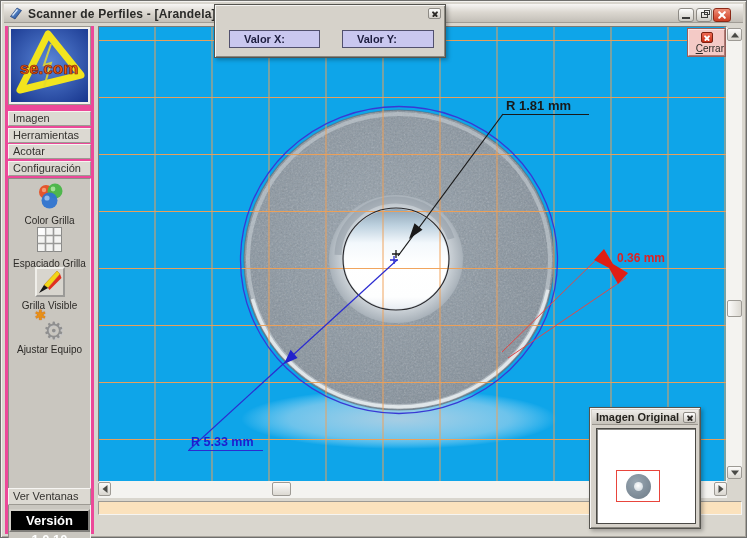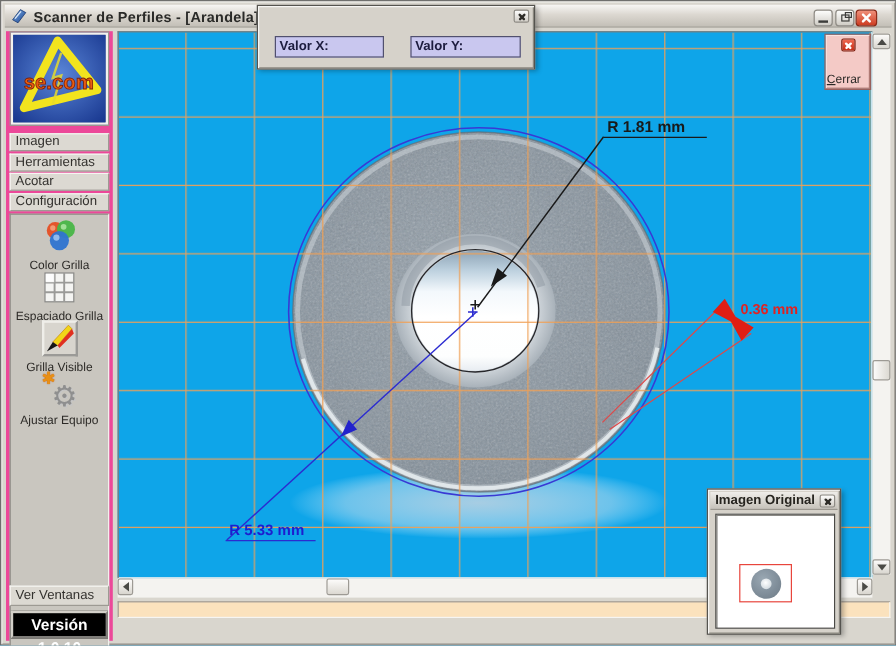--- a/index.html
+++ b/index.html
@@ -87,27 +87,27 @@
   .panel-title { position:absolute; left:2px; right:2px; top:2px; height:15px;
                  background:linear-gradient(180deg,#efede9,#c6c2ba); border-bottom:1px solid #9b978f;
                  font-size:11px; font-weight:bold; color:#26241f; padding:1px 0 0 4px; }
   .panel-x { position:absolute; right:2px; top:1px; width:13px; height:11px;
              background:linear-gradient(180deg,#fdfdfc,#d2cec7); border:1px solid #8e8b85; border-radius:2px; }
   .panel-x .xbar { width:7px; height:1.5px; background:#2e2c28; }
 
   .cursores { left:213px; top:3px; width:232px; height:54px; z-index:30; }
   .cursor-field { position:absolute; top:25px; height:18px; background:#c9c7ef;
                   border:1px solid #51506e; font-size:11px; font-weight:bold; color:#1c1c3e;
-                  line-height:16px; padding-left:3px; }
+                  line-height:16px; padding-left:14px; }
   .cursor-field.fx { left:14px; width:91px; }
   .cursor-field.fy { left:127px; width:92px; }
 
-  .cerrar-btn { position:absolute; left:687px; top:28px; width:37px; height:45px; z-index:25;
+  .cerrar-btn { position:absolute; left:687px; top:28px; width:37px; height:27px; z-index:25;
                 background:#f4cac6; border:1px solid; border-color:#fbe4e2 #b07a74 #b07a74 #fbe4e2;
-                outline:1px solid #97605c; text-align:left; }
+                outline:1px solid #97605c; text-align:right; }
   .cerrar-ico { position:absolute; left:50%; top:2px; transform:translateX(-50%);
                 width:12px; height:11px; background:linear-gradient(180deg,#ef6a52,#c62c16);
                 border:1px solid #7e2010; border-radius:2px; }
   .cerrar-ico .xbar { width:7px; height:1.5px; }
   .cerrar-text { position:absolute; left:0; right:0; bottom:1px; font-size:10px; color:#2c2a27; }
   .cerrar-text .accel { text-decoration:underline; }
 
   .imagen-panel { left:588px; top:406px; width:112px; height:122px; z-index:28;text-decoration:underline; }
   .imagen-view { position:absolute; left:6px; top:20px; width:100px; height:96px;
                  background:#fff; border:1px solid #4b4a46; box-shadow:inset 1px 1px 0 #8b8a86; }

